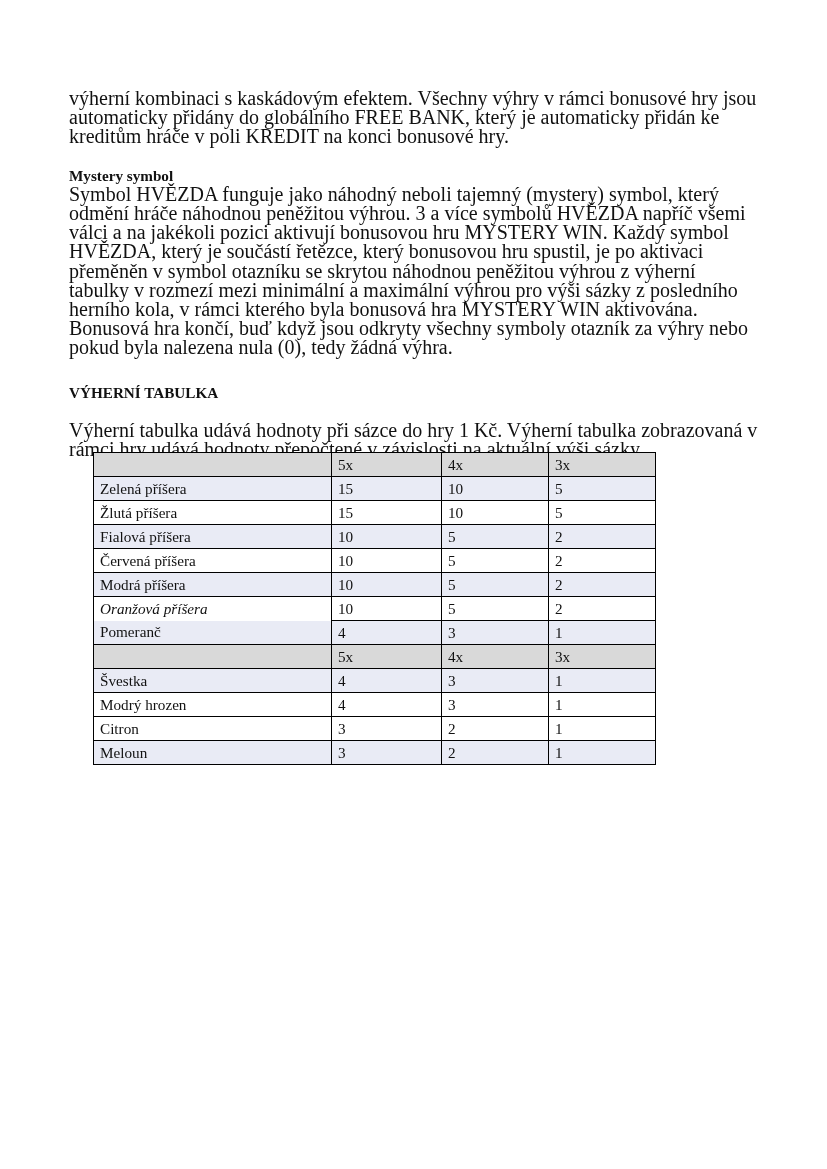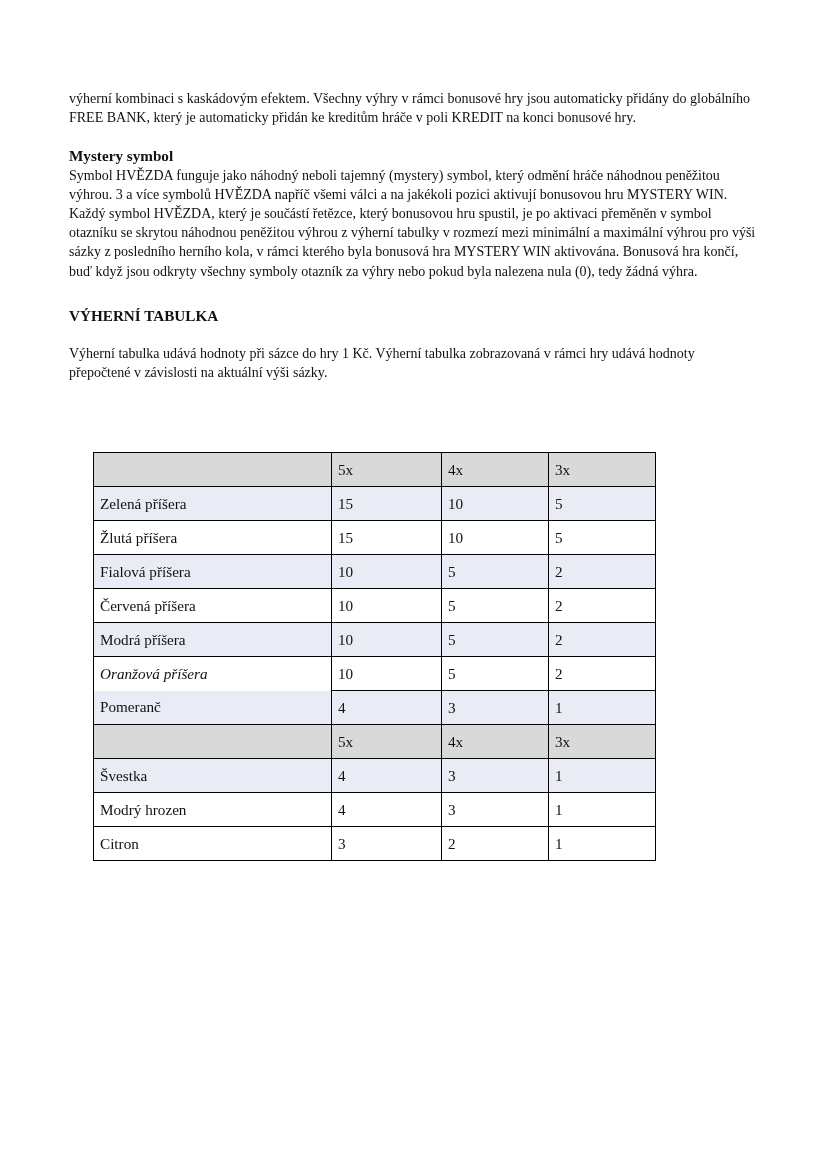--- a/index.html
+++ b/index.html
@@ -1,25 +1,25 @@
 <!DOCTYPE html>
 <html><head>
 <meta charset="utf-8">
 <style>
   html, body { margin: 0; padding: 0; background: #ffffff; }
   body { width: 827px; height: 1169px; position: relative; overflow: hidden;
          font-family: "Liberation Serif", "DejaVu Serif", serif; color: #111; }
   .page { position: absolute; left: 69px; top: 89px; width: 690px; }
-  p { margin: 0; font-size: 14px; line-height: 19.2px; }
+  p { margin: 0; font-size: 20px; line-height: 19.2px; }
   .heading-small { font-weight: bold; font-size: 15.2px; line-height: 19.2px; margin-top: 19px; }
   .section-title { font-weight: bold; font-size: 15.2px; line-height: 19.2px; margin-top: 19px; }
   .gap { height: 19px; }
   table.wins { position: absolute; left: 93px; top: 452px; border-collapse: collapse;
                font-size: 15.2px; }
-  table.wins td { border: 1px solid #000; height: 34px; padding: 0 0 0 6px;
+  table.wins td { border: 1px solid #000; height: 24px; padding: 0 0 0 6px;
                   vertical-align: middle; box-sizing: border-box; }
   table.wins td.c0 { width: 238px; }
   table.wins td.c1 { width: 110px; }
   table.wins td.c2 { width: 107px; }
   table.wins td.c3 { width: 107px; }
   tr.head td { background: #d9d9d9; }
   tr.stripe td { background: #e9ebf5; }
   tr.plain td { background: #ffffff; }
   td.no-top { border-top: none !important; margin-top: 17px; }
   td.no-bottom { border-bottom: none !important; font-style: italic; }
@@ -104,14 +104,20 @@
       <td class="c1">4</td>
       <td class="c2">3</td>
       <td class="c3">1</td>
     </tr>
     <tr class="plain">
       <td class="c0 no-top">Citron</td>
       <td class="c1">3</td>
       <td class="c2">2</td>
       <td class="c3">1</td>
     </tr>
+    <tr class="stripe">
+      <td class="c0" style="background: rgb(233, 235, 245);">Meloun</td>
+      <td class="c1" style="background: rgb(233, 235, 245);">3</td>
+      <td class="c2" style="background: rgb(233, 235, 245);">2</td>
+      <td class="c3" style="background: rgb(233, 235, 245);">1</td>
+    </tr>
   </tbody>
 </table>
 
 </body></html>

